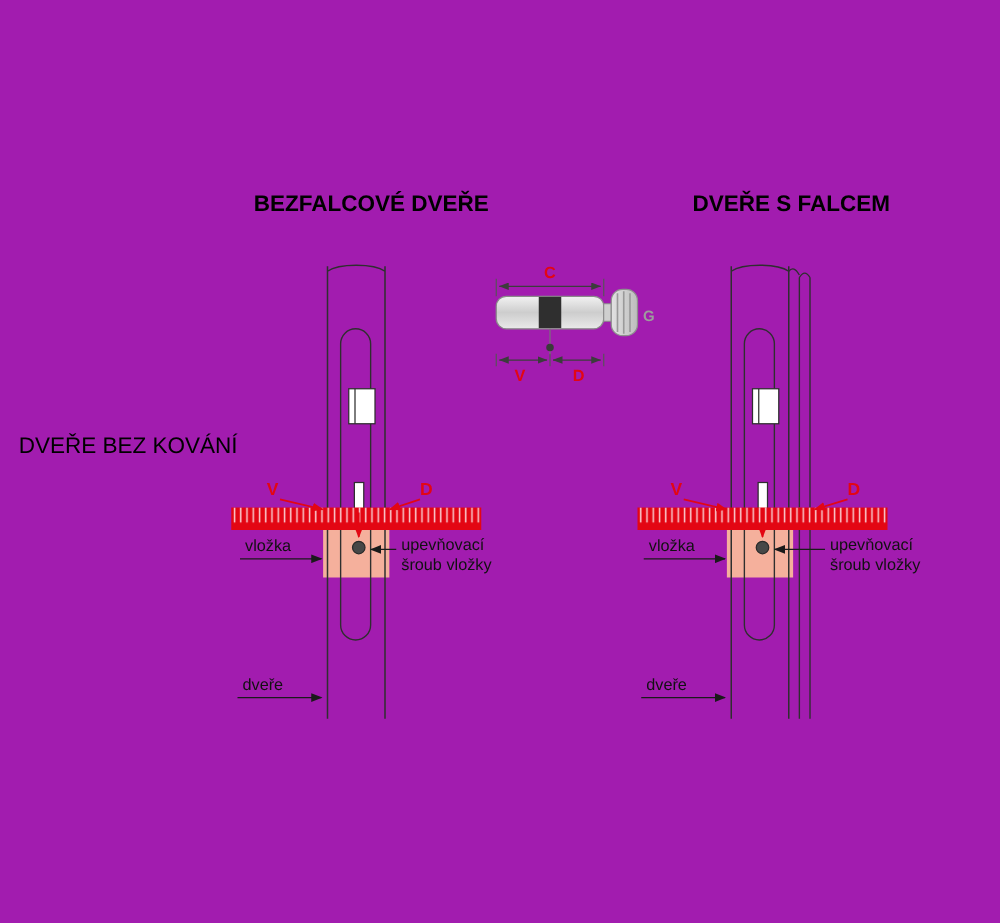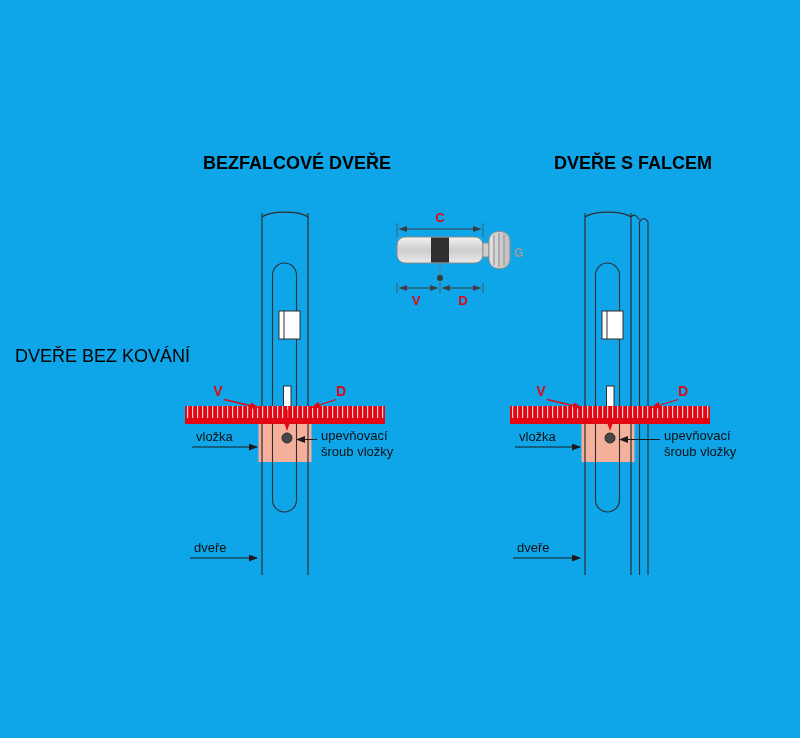--- a/index.html
+++ b/index.html
@@ -1,16 +1,16 @@
 <!DOCTYPE html>
 <html><head>
 <meta charset="utf-8">
 <style>
   html,body{margin:0;padding:0;background:#ffffff;}
-  .canvas{position:relative;width:800px;height:738px;background:#0ea5e9;overflow:hidden;}
+  .canvas{position:relative;width:800px;height:738px;background:#a21caf;overflow:hidden;}
   svg{display:block;}
   .t-title{font-family:"Liberation Sans",sans-serif;font-weight:bold;font-size:18px;fill:#000000;}
   .t-side{font-family:"Liberation Sans",sans-serif;font-weight:normal;font-size:18px;fill:#000000;}
   .t-label{font-family:"Liberation Sans",sans-serif;font-size:13px;fill:#111111;}
   .t-dim{font-family:"Liberation Sans",sans-serif;font-weight:bold;font-size:14px;fill:#e30613;}
   .t-dim-sm{font-family:"Liberation Sans",sans-serif;font-weight:bold;font-size:13px;fill:#e30613;}
   .t-g{font-family:"Liberation Sans",sans-serif;font-weight:bold;font-size:12px;fill:#9d9d9c;}
 </style>
 </head>
 <body>

